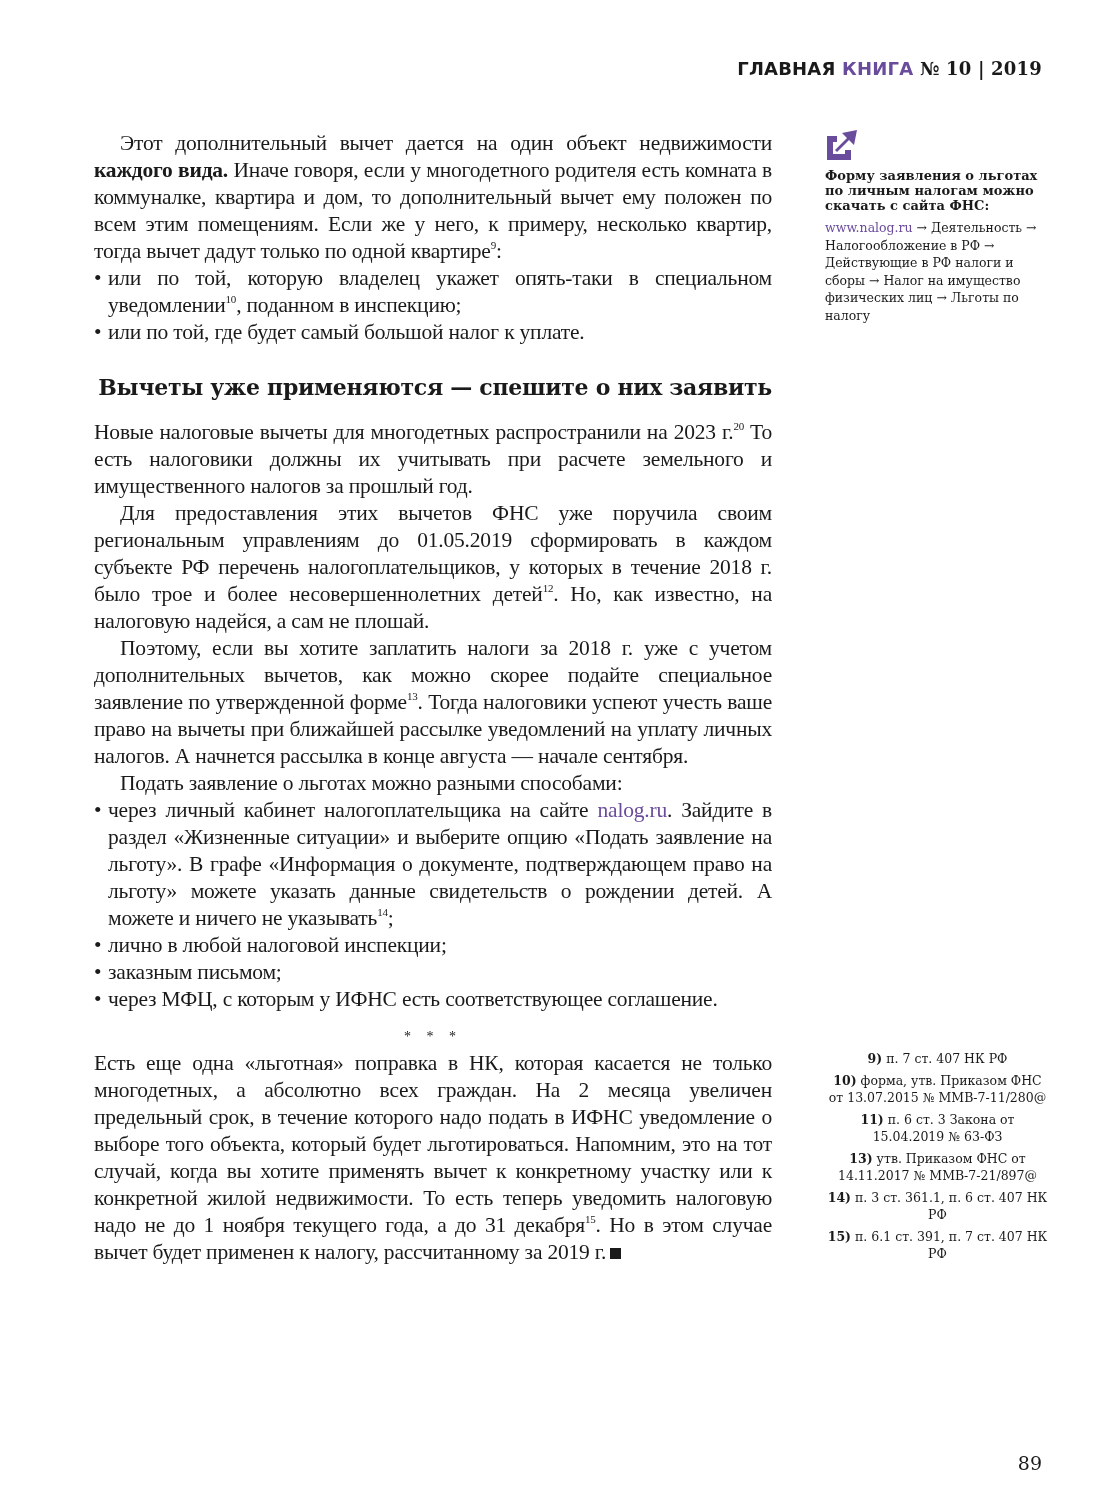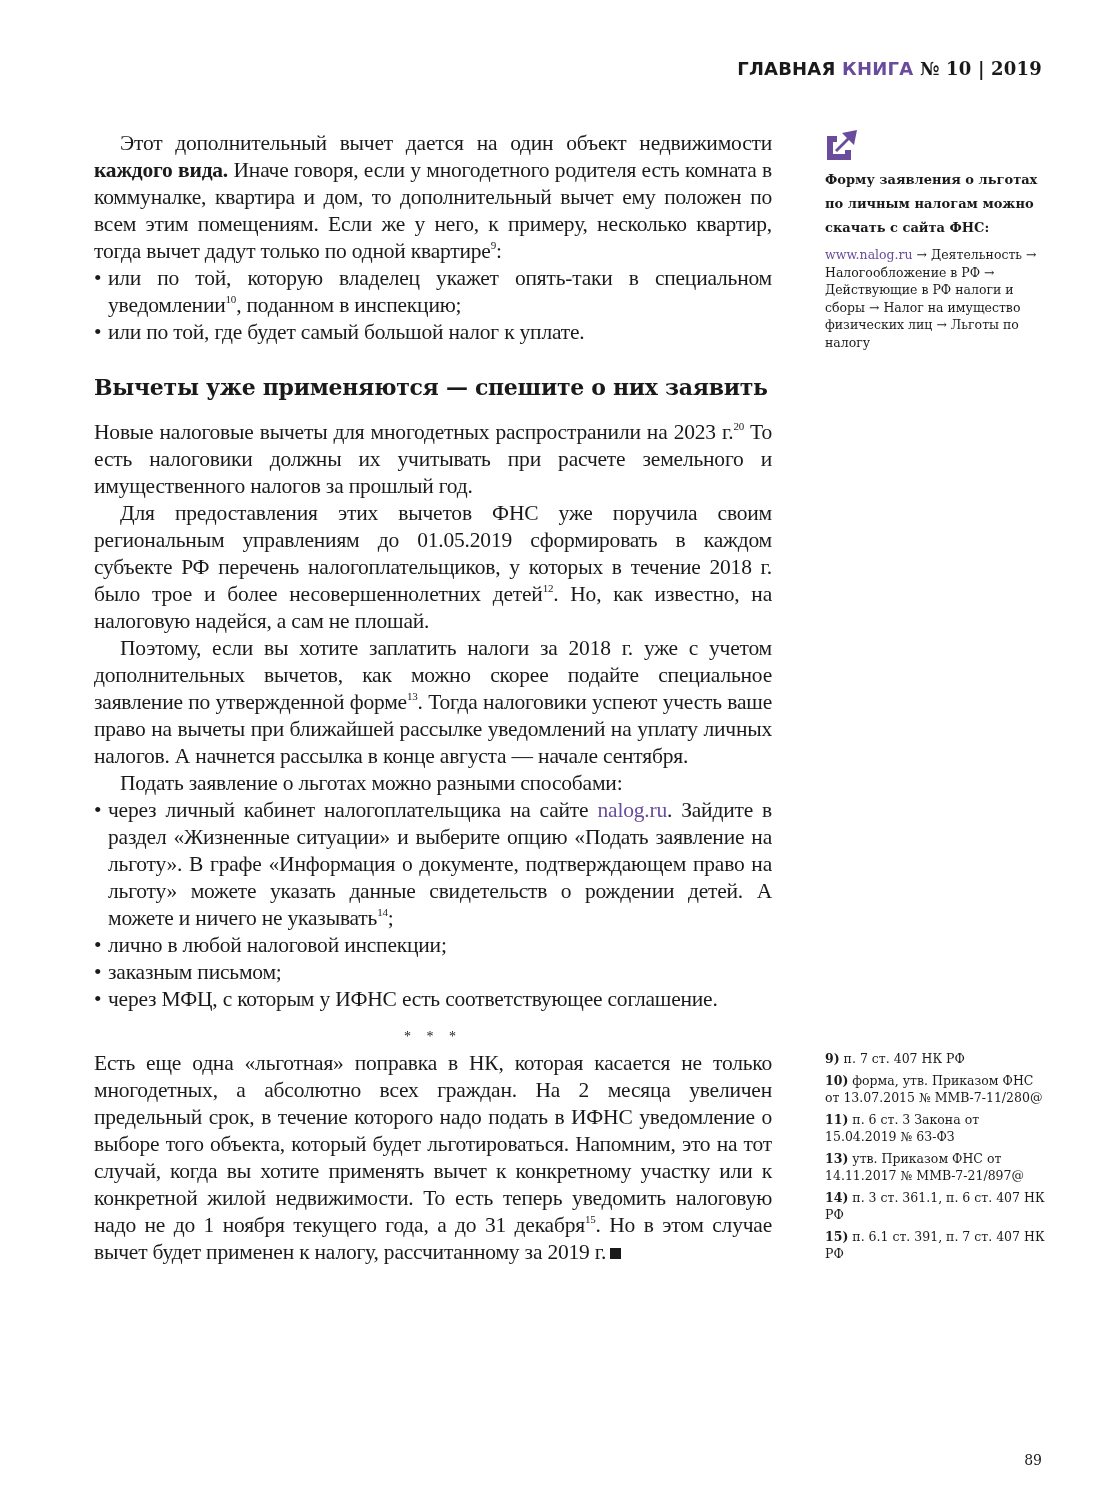--- a/index.html
+++ b/index.html
@@ -10,34 +10,34 @@
 
   .main { position:absolute; left:94px; top:130px; width:678px; font-family:"Liberation Serif", serif; font-size:21.5px; line-height:27px; letter-spacing:-0.2px; }
   .main p { margin:0; text-align:justify; }
   .main p.indent { text-indent:26px; }
   .main ul { margin:0; padding:0; list-style:none; }
   .main li { position:relative; padding-left:14px; text-align:justify; }
   .main li::before { content:"•"; position:absolute; left:0; top:0; }
   sup { font-size:11px; line-height:0; vertical-align:super; }
   .main sup { position:relative; top:-1px; }
   .link { color:#6a4c9c;margin-top:32px; }
-  h2 { font-family:"DejaVu Serif", serif; font-weight:bold; font-size:22px; line-height:27px; margin:28px 0 18px 0; letter-spacing:-0.3px; }
+  h2 { font-family:"DejaVu Serif", serif; font-weight:bold; font-size:22px; line-height:27px; margin:28px 0 18px 0; letter-spacing:-0.3px;text-align:right; }
   .stars { text-align:center; font-size:14px; margin:10px 0 0 0; letter-spacing:6px; }
   .endmark { display:inline-block; width:11px; height:11px; background:#1a1a1a; vertical-align:baseline; margin-left:4px; }
 
   .sidebar { position:absolute; left:825px; top:128px; width:220px; }
   .sidebar .icon { width:34px; height:34px; display:block; margin-bottom:6px; }
-  .sidebar .sb-title { font-family:"DejaVu Serif", serif; font-weight:bold; font-size:13px; line-height:24px; margin:0 0 6px 0; }
+  .sidebar .sb-title { font-family:"DejaVu Serif", serif; font-weight:bold; font-size:13px; line-height:15px; margin:0 0 6px 0; }
   .sidebar .sb-path { font-family:"DejaVu Serif", serif; font-size:12.5px; line-height:17.5px; margin:0; }
 
   .footnotes { position:absolute; left:825px; top:1050px; width:225px; font-family:"DejaVu Serif", serif; font-size:12.5px; line-height:17.5px; }
-  .fn { margin-bottom:4px; }
+  .fn { margin-bottom:4px;text-align:center; }
   .fn b { font-weight:bold; }
 
-  .pagenum { position:absolute; right:62px; top:1452px; font-family:"DejaVu Serif", serif; font-size:14px; }
+  .pagenum { position:absolute; right:62px; top:1452px; font-family:"DejaVu Serif", serif; font-size:19px; }
 </style>
 </head>
 <body>
 
 <div class="masthead">
   <span>ГЛАВНАЯ</span>
   <span class="brand2">КНИГА</span>
   <span class="issue">№ 10 | 2019</span>
 </div>
 

